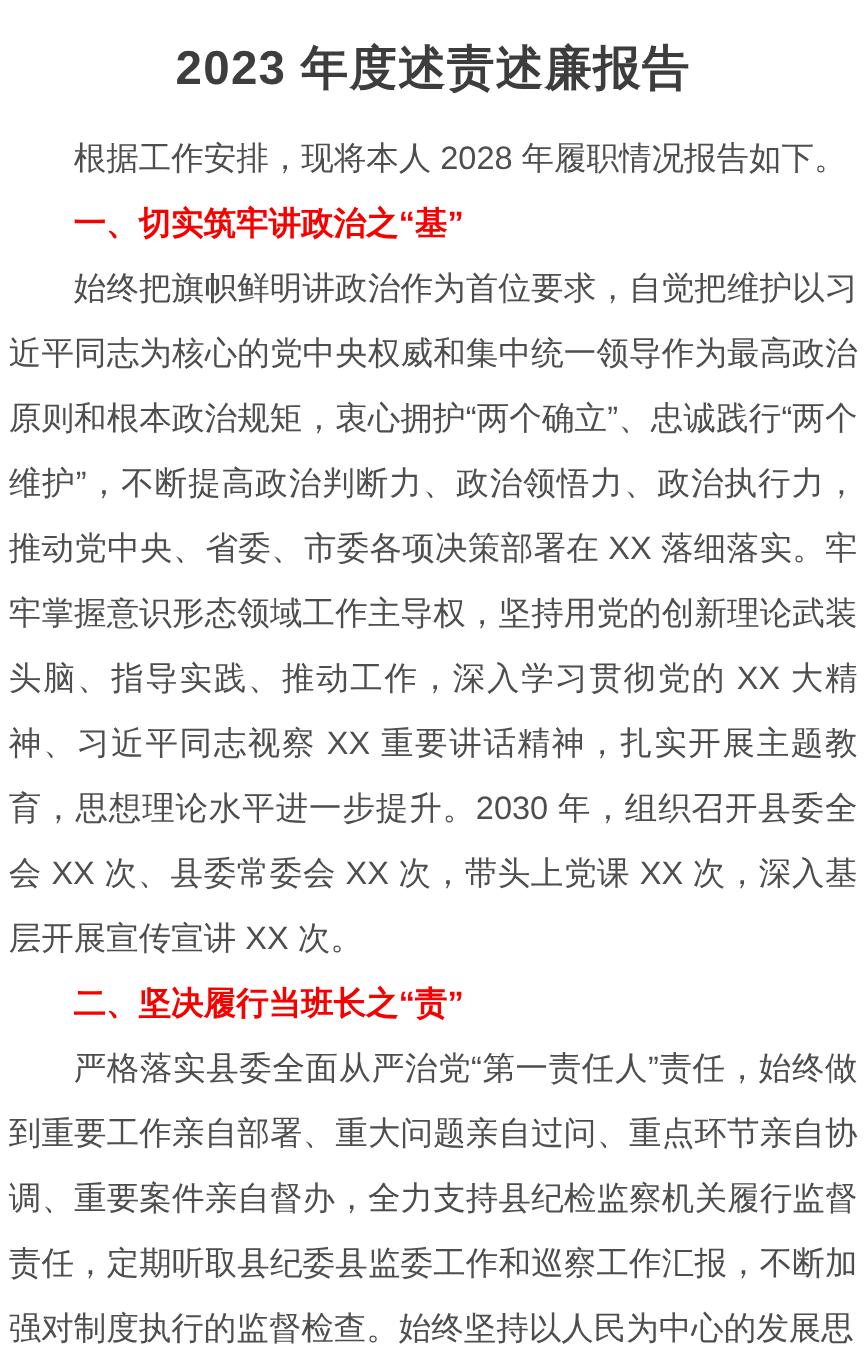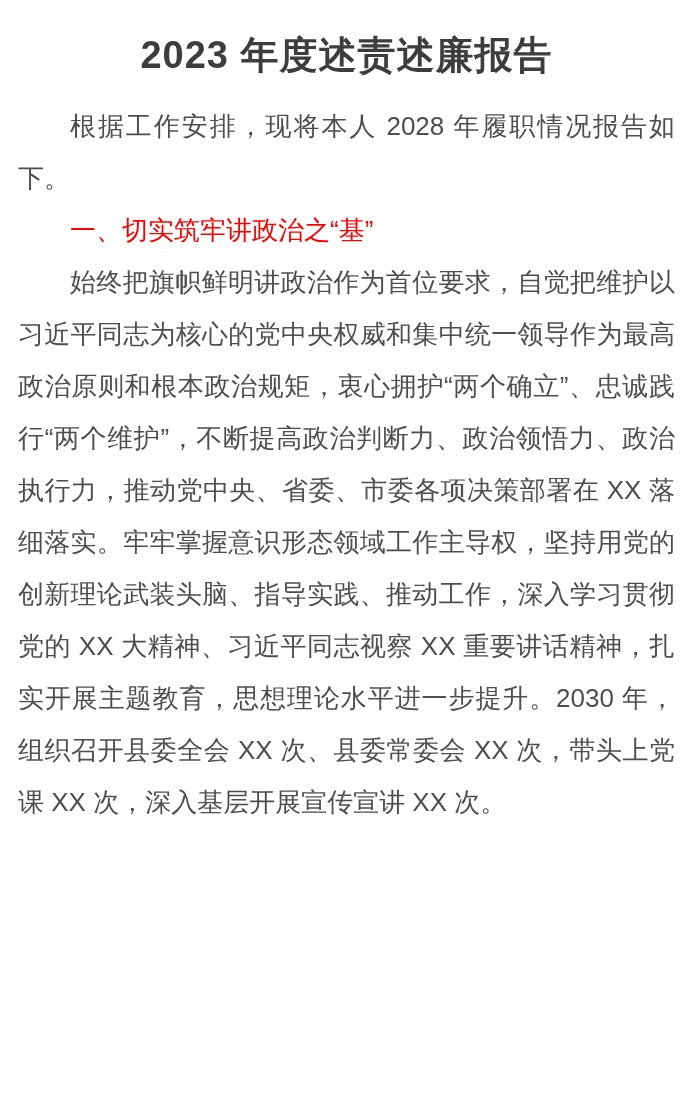--- a/index.html
+++ b/index.html
@@ -7,21 +7,21 @@
     padding: 0;
   }
   body {
     width: 693px;
     height: 1097px;
     overflow: hidden;
     background: var(--bg-color, #ffffff);
     font-family: "Liberation Sans", sans-serif;
   }
   .page {
-    padding: 0 18px;
+    padding: 0 7px;
   }
   .title {
     margin: 27px 0 17px 0;
     font-size: 38px;
     line-height: 56px;
     font-weight: bold;
     text-align: center;
     letter-spacing: 1px;
     color: var(--title-color, #3d3d3d);
   }
@@ -33,30 +33,32 @@
     text-indent: 2em;
     color: var(--body-color, #4e4e4e);
     font-weight: 400;
   }
   .heading {
     margin: 0;
     font-size: 26px;
     line-height: 52px;
     text-indent: 2em;
     text-align: left;
-    font-weight: normal;
+    font-weight: bold;
     color: var(--heading-color, #f70000);
   }
 </style>
 </head>
 <body>
 
 <div class="page">
   <h1 class="title">2023 年度述责述廉报告</h1>
 
   <p class="para">根据工作安排，现将本人 2028 年履职情况报告如下。</p>
 
   <h2 class="heading">一、切实筑牢讲政治之“基”</h2>
 
   <p class="para">始终把旗帜鲜明讲政治作为首位要求，自觉把维护以习近平同志为核心的党中央权威和集中统一领导作为最高政治原则和根本政治规矩，衷心拥护“两个确立”、忠诚践行“两个维护”，不断提高政治判断力、政治领悟力、政治执行力，推动党中央、省委、市委各项决策部署在 XX 落细落实。牢牢掌握意识形态领域工作主导权，坚持用党的创新理论武装头脑、指导实践、推动工作，深入学习贯彻党的 XX 大精神、习近平同志视察 XX 重要讲话精神，扎实开展主题教育，思想理论水平进一步提升。2030 年，组织召开县委全会 XX 次、县委常委会 XX 次，带头上党课 XX 次，深入基层开展宣传宣讲 XX 次。</p>
 
+  <h2 class="heading">二、坚决履行当班长之“责”</h2>
 
+  <p class="para">严格落实县委全面从严治党“第一责任人”责任，始终做到重要工作亲自部署、重大问题亲自过问、重点环节亲自协调、重要案件亲自督办，全力支持县纪检监察机关履行监督责任，定期听取县纪委县监委工作和巡察工作汇报，不断加强对制度执行的监督检查。始终坚持以人民为中心的发展思</p>
 </div>
 
 </body></html>

